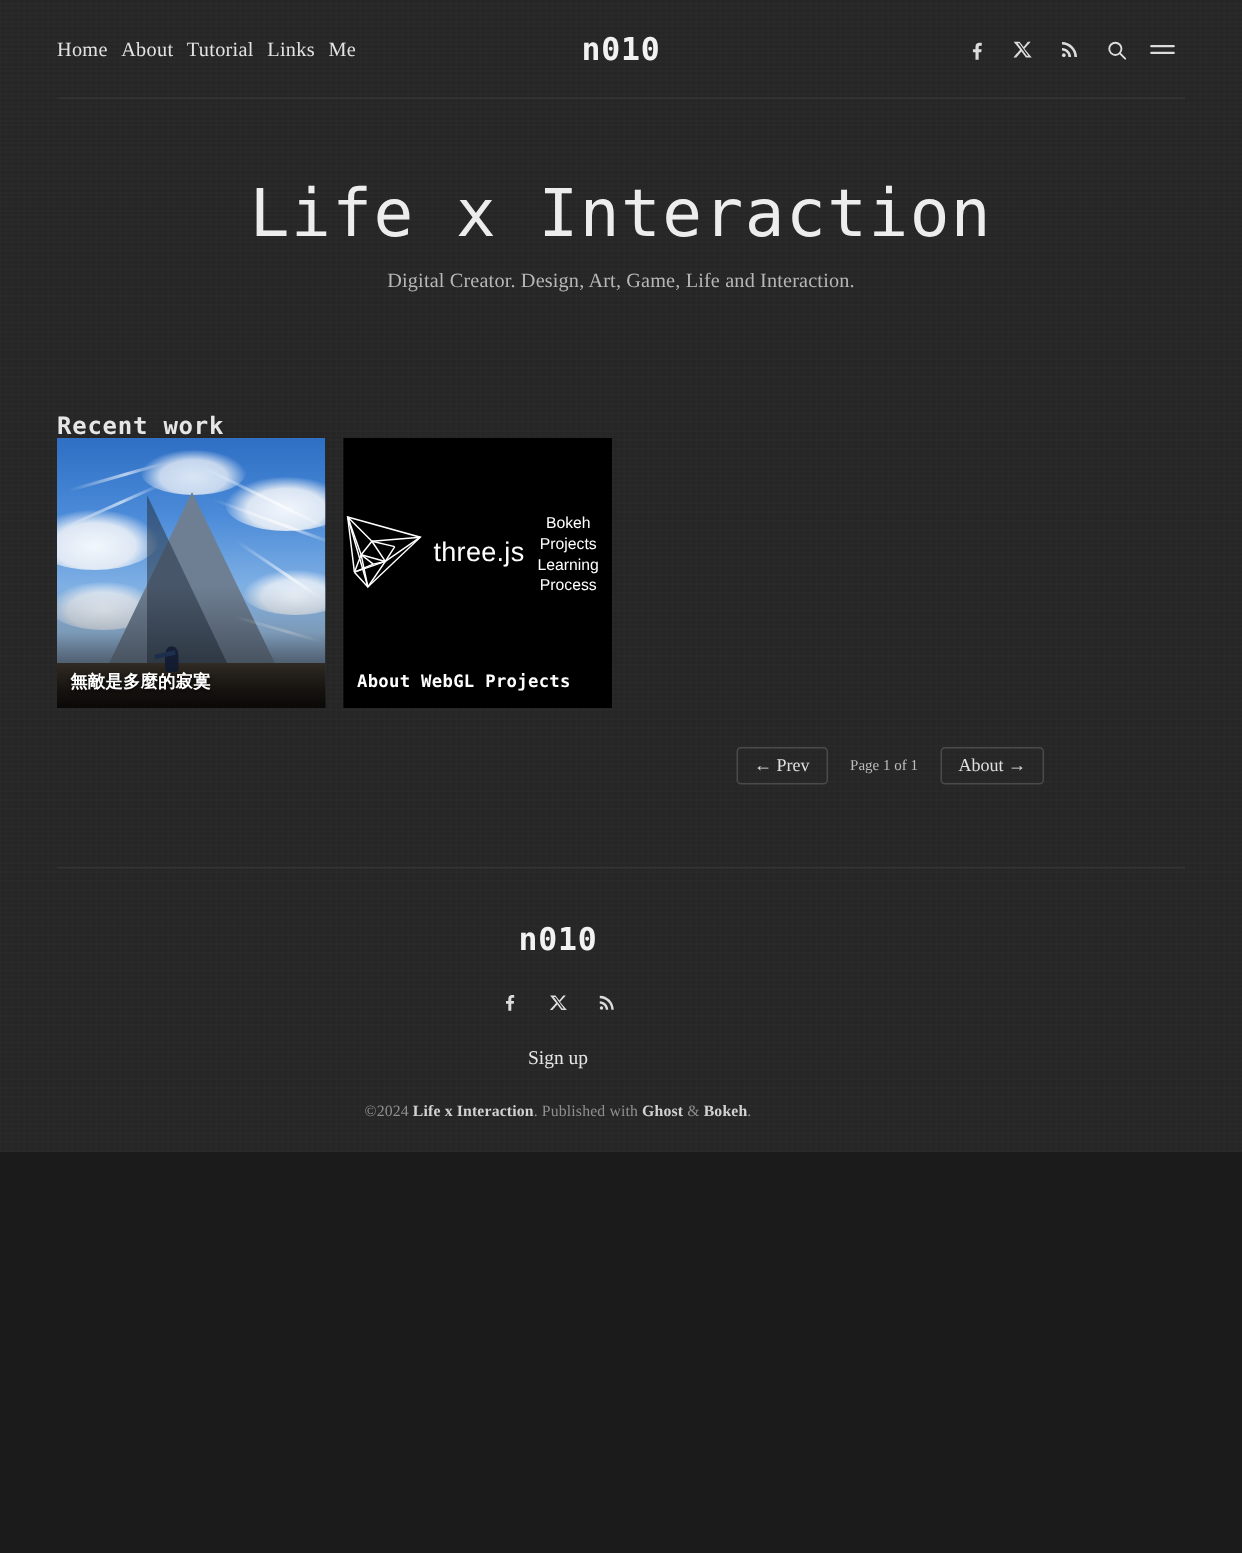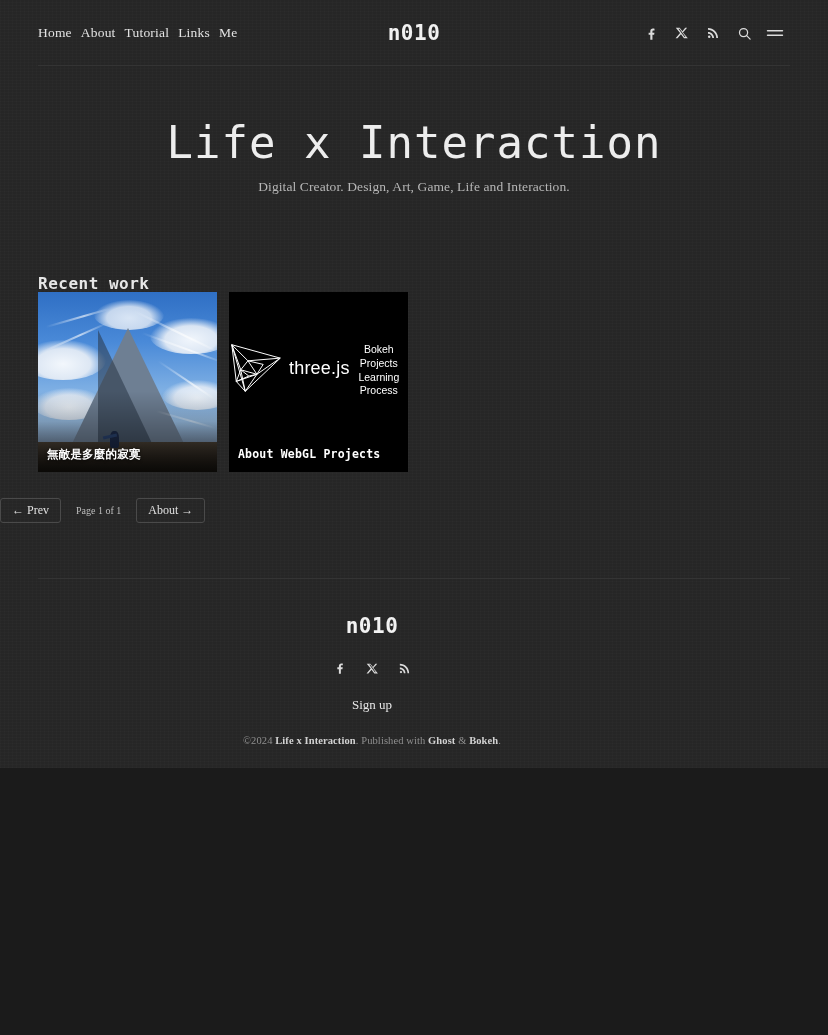--- a/index.html
+++ b/index.html
@@ -286,24 +286,24 @@
   .card-vignette {
     position: absolute; inset: 0;
     background: linear-gradient(180deg, rgba(0,0,0,0) 55%, rgba(0,0,0,0.55) 100%);
     z-index: 3;
   }
 
   
   .pagination {
     position: absolute;
     left: 0; top: 498px;
-    width: 828px;
+    width: 696px;
     display: flex;
     align-items: center;
-    justify-content: flex-start;
+    justify-content: flex-end;
     gap: 15px;
   }
   .page-btn {
     border: 1px solid #4a4a4a;
     border-radius: 3px;
     padding: 4px 11px;
     font-family: "Liberation Serif", serif;
     font-size: 12px;
     color: #e0e0e0;
     text-decoration: none;

